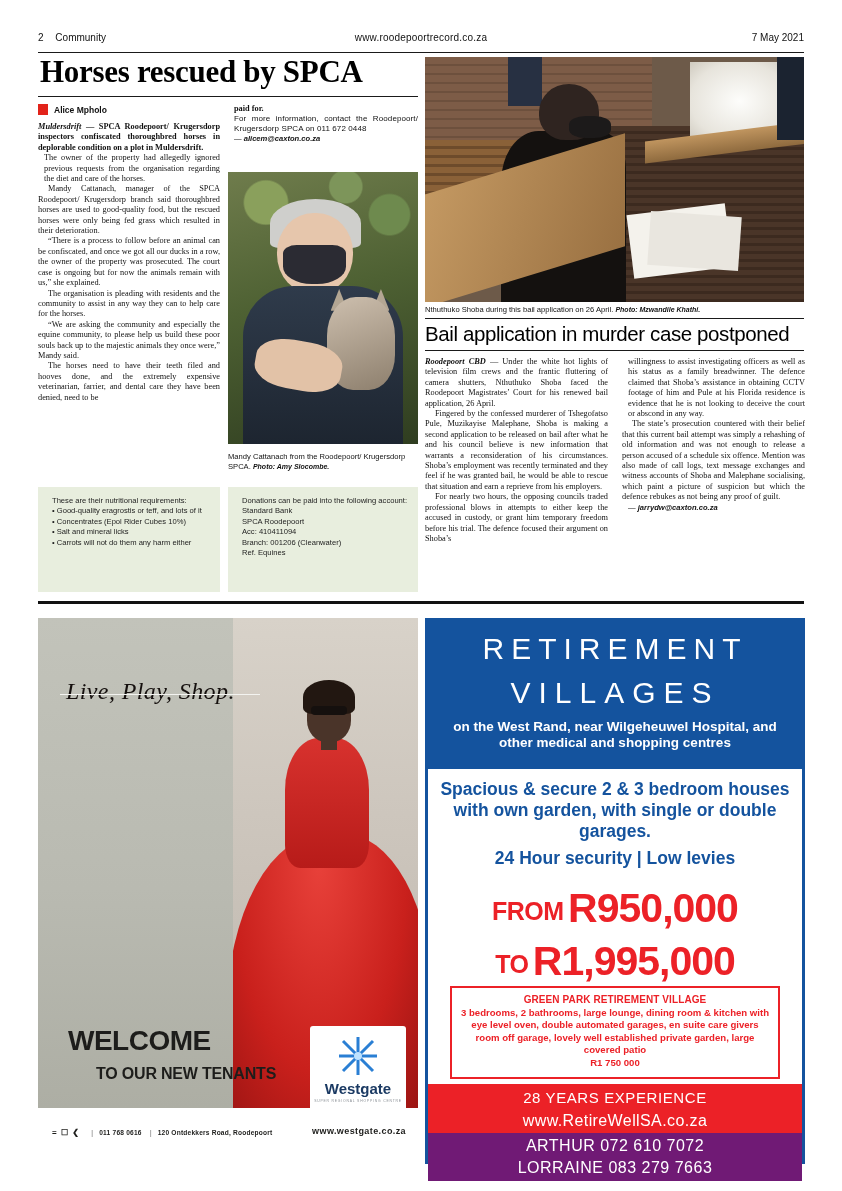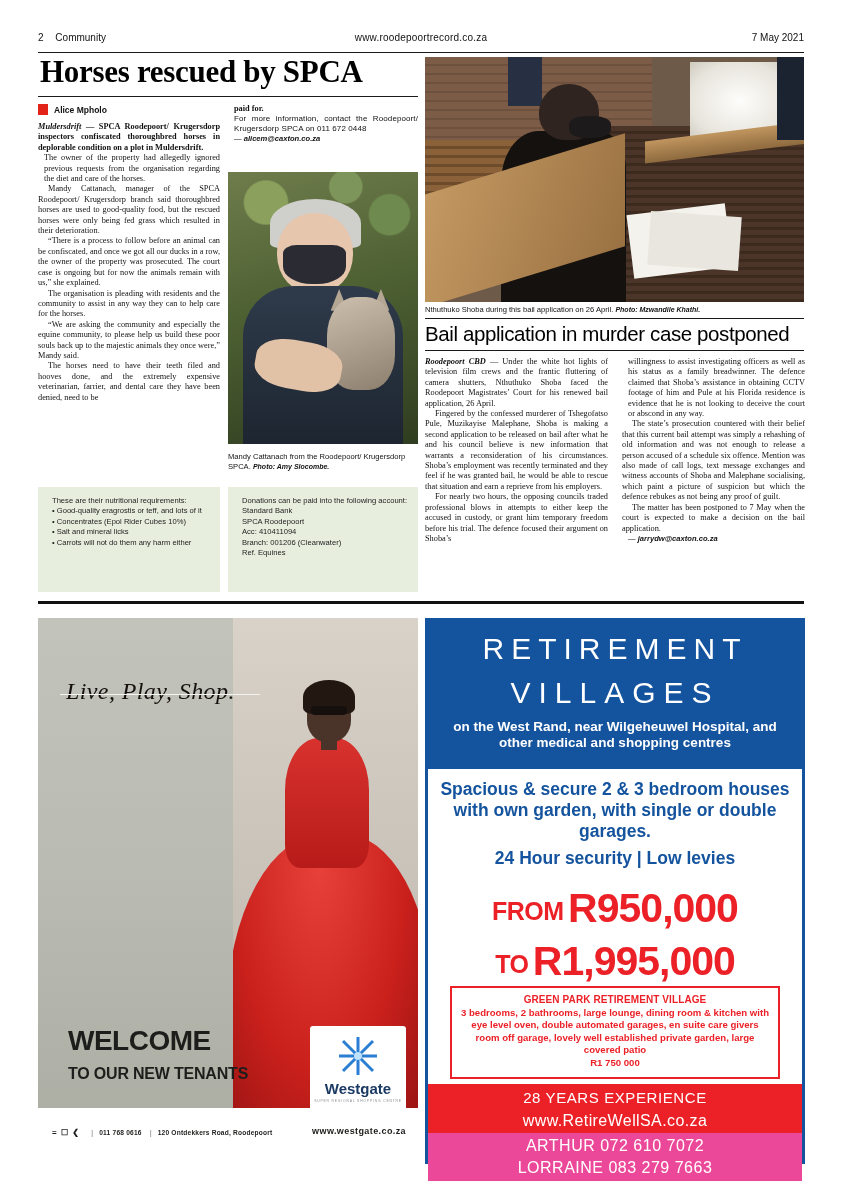--- a/index.html
+++ b/index.html
@@ -96,21 +96,21 @@
   .tile .hm{font-family:"Liberation Sans",sans-serif;font-weight:700;font-size:16px;color:#e2231a;font-style:italic;}
   .tile .milky{font-family:"Liberation Serif",serif;font-style:italic;font-size:12px;color:#1b1b1b;}
   .tile .shazam{font-family:"Liberation Sans",sans-serif;font-weight:700;font-size:8px;letter-spacing:1px;color:#111;}
   .tile .k7{font-family:"Liberation Sans",sans-serif;font-weight:700;font-size:13px;color:#111;}
   .tile .grays{font-family:"Liberation Serif",serif;font-size:11px;letter-spacing:.6px;color:#111;}
   .tile .mhood{font-family:"Liberation Sans",sans-serif;font-weight:700;font-size:14px;color:#111;}
   .tile .numetro{font-family:"Liberation Sans",sans-serif;font-weight:700;font-size:9.5px;color:#e2381a;}
   .wg-welcome{position:absolute;left:30px;top:408px;
      font-family:"Liberation Sans",sans-serif;font-weight:700;font-size:28px;line-height:30px;
      color:#1d1d1b;letter-spacing:-.5px;}
-  .wg-welcome .sub{font-size:16px;letter-spacing:-.2px;display:block;margin-top:3px;}
+  .wg-welcome .sub{font-size:16px;letter-spacing:-.2px;display:block;margin-top:3px;margin-left:28px;}
   .wg-logobox{position:absolute;left:272px;top:408px;width:96px;height:86px;background:#fff;
      border-radius:3px;text-align:center;}
   .wg-logobox .mark{margin:9px auto 3px;width:42px;height:42px;position:relative;}
   .wg-logobox .name{font-family:"Liberation Sans",sans-serif;font-weight:700;font-size:15px;color:#1b3a63;}
   .wg-logobox .tag{font-family:"Liberation Sans",sans-serif;font-size:3.4px;letter-spacing:.8px;color:#8a8f95;margin-top:2px;}
   .wg-footer{position:absolute;left:0;top:490px;width:380px;height:56px;background:#fff;}
   .wg-foot-inner{position:absolute;left:14px;top:20px;right:10px;
      font-family:"Liberation Sans",sans-serif;font-weight:700;font-size:6.6px;color:#1d1d1b;letter-spacing:.2px;}
   .wg-foot-inner .sep{color:#9a9a9a;margin:0 6px;}
   .wg-foot-inner .soc{font-size:8px;margin-right:4px;}
@@ -137,21 +137,21 @@
   .rt-price .lbl{font-size:25px;letter-spacing:-.5px;vertical-align:2px;}
   .rt-price .amt{font-size:41px;letter-spacing:-1px;}
   .rt-gp{position:absolute;left:22px;top:365px;width:330px;border:2px solid #ec2127;
      text-align:center;padding:6px 6px 7px;box-sizing:border-box;
      font-family:"Liberation Sans",sans-serif;font-weight:700;font-size:9.6px;line-height:12.6px;color:#ec2127;}
   .rt-gp .ttl{font-size:10px;letter-spacing:.1px;}
   .rt-exp{position:absolute;left:0;top:463px;width:374px;height:49px;background:#ec2127;
      text-align:center;color:#fff;font-family:"Liberation Sans",sans-serif;font-weight:400;}
   .rt-exp .l1{font-size:15px;line-height:24px;letter-spacing:.6px;padding-top:2px;}
   .rt-exp .l2{font-size:16px;line-height:22px;letter-spacing:.4px;}
-  .rt-ph{position:absolute;left:0;top:512px;width:374px;height:48px;background:#ec4899;
+  .rt-ph{position:absolute;left:0;top:512px;width:374px;height:48px;background:#701a75;
      text-align:center;color:#fff;font-family:"Liberation Sans",sans-serif;font-size:16px;line-height:22px;
      letter-spacing:.5px;padding-top:2px;box-sizing:border-box;}
 
   
   .girl{position:absolute;left:0;top:0;width:100%;height:100%;}
   .girl .wall{position:absolute;left:0;top:0;width:100%;height:100%;
      background:linear-gradient(180deg,#d8d2c9 0%,#cdc6bd 40%,#bdb6ad 100%);}
   .girl .dress{position:absolute;left:-6px;top:215px;width:205px;height:300px;
      background:radial-gradient(ellipse at 45% 10%,#e8413a 0%,#c9201c 55%,#8d1110 100%);
      border-radius:48% 44% 10% 12%/60% 55% 10% 10%;}
@@ -322,21 +322,20 @@
   <div class="rule-thick" id="r2b"></div>
 
   <div class="col" id="s2c1">
     <p class="lede"><i>Roodepoort CBD</i> — <span>Under the white hot lights of television film crews and the frantic fluttering of camera shutters, Nthuthuko Shoba faced the Roodepoort Magistrates’ Court for his renewed bail application, 26 April.</span></p>
     <p>Fingered by the confessed murderer of Tshegofatso Pule, Muzikayise Malephane, Shoba is making a second application to be released on bail after what he and his council believe is new information that warrants a reconsideration of his circumstances. Shoba’s employment was recently terminated and they feel if he was granted bail, he would be able to rescue that situation and earn a reprieve from his employers.</p>
     <p>For nearly two hours, the opposing councils traded professional blows in attempts to either keep the accused in custody, or grant him temporary freedom before his trial. The defence focused their argument on Shoba’s</p>
   </div>
   <div class="col" id="s2c2">
     <p class="first">willingness to assist investigating officers as well as his status as a family breadwinner. The defence claimed that Shoba’s assistance in obtaining CCTV footage of him and Pule at his Florida residence is evidence that he is not looking to deceive the court or abscond in any way.</p>
     <p>The state’s prosecution countered with their belief that this current bail attempt was simply a rehashing of old information and was not enough to release a person accused of a schedule six offence. Mention was also made of call logs, text message exchanges and witness accounts of Shoba and Malephane socialising, which paint a picture of suspicion but which the defence rebukes as not being any proof of guilt.</p>
-    <p>The matter has been postponed to 7 May when the court is expected to make a decision on the bail application.</p>
     <p class="email first">— jarrydw@caxton.co.za</p>
   </div>
 
   <div id="rule-mid"></div>
 
   <div id="ad-westgate">
     <div class="wg-bg-left"></div>
     <div class="wg-photo">
       <div class="girl">
         <div class="wall"></div>

